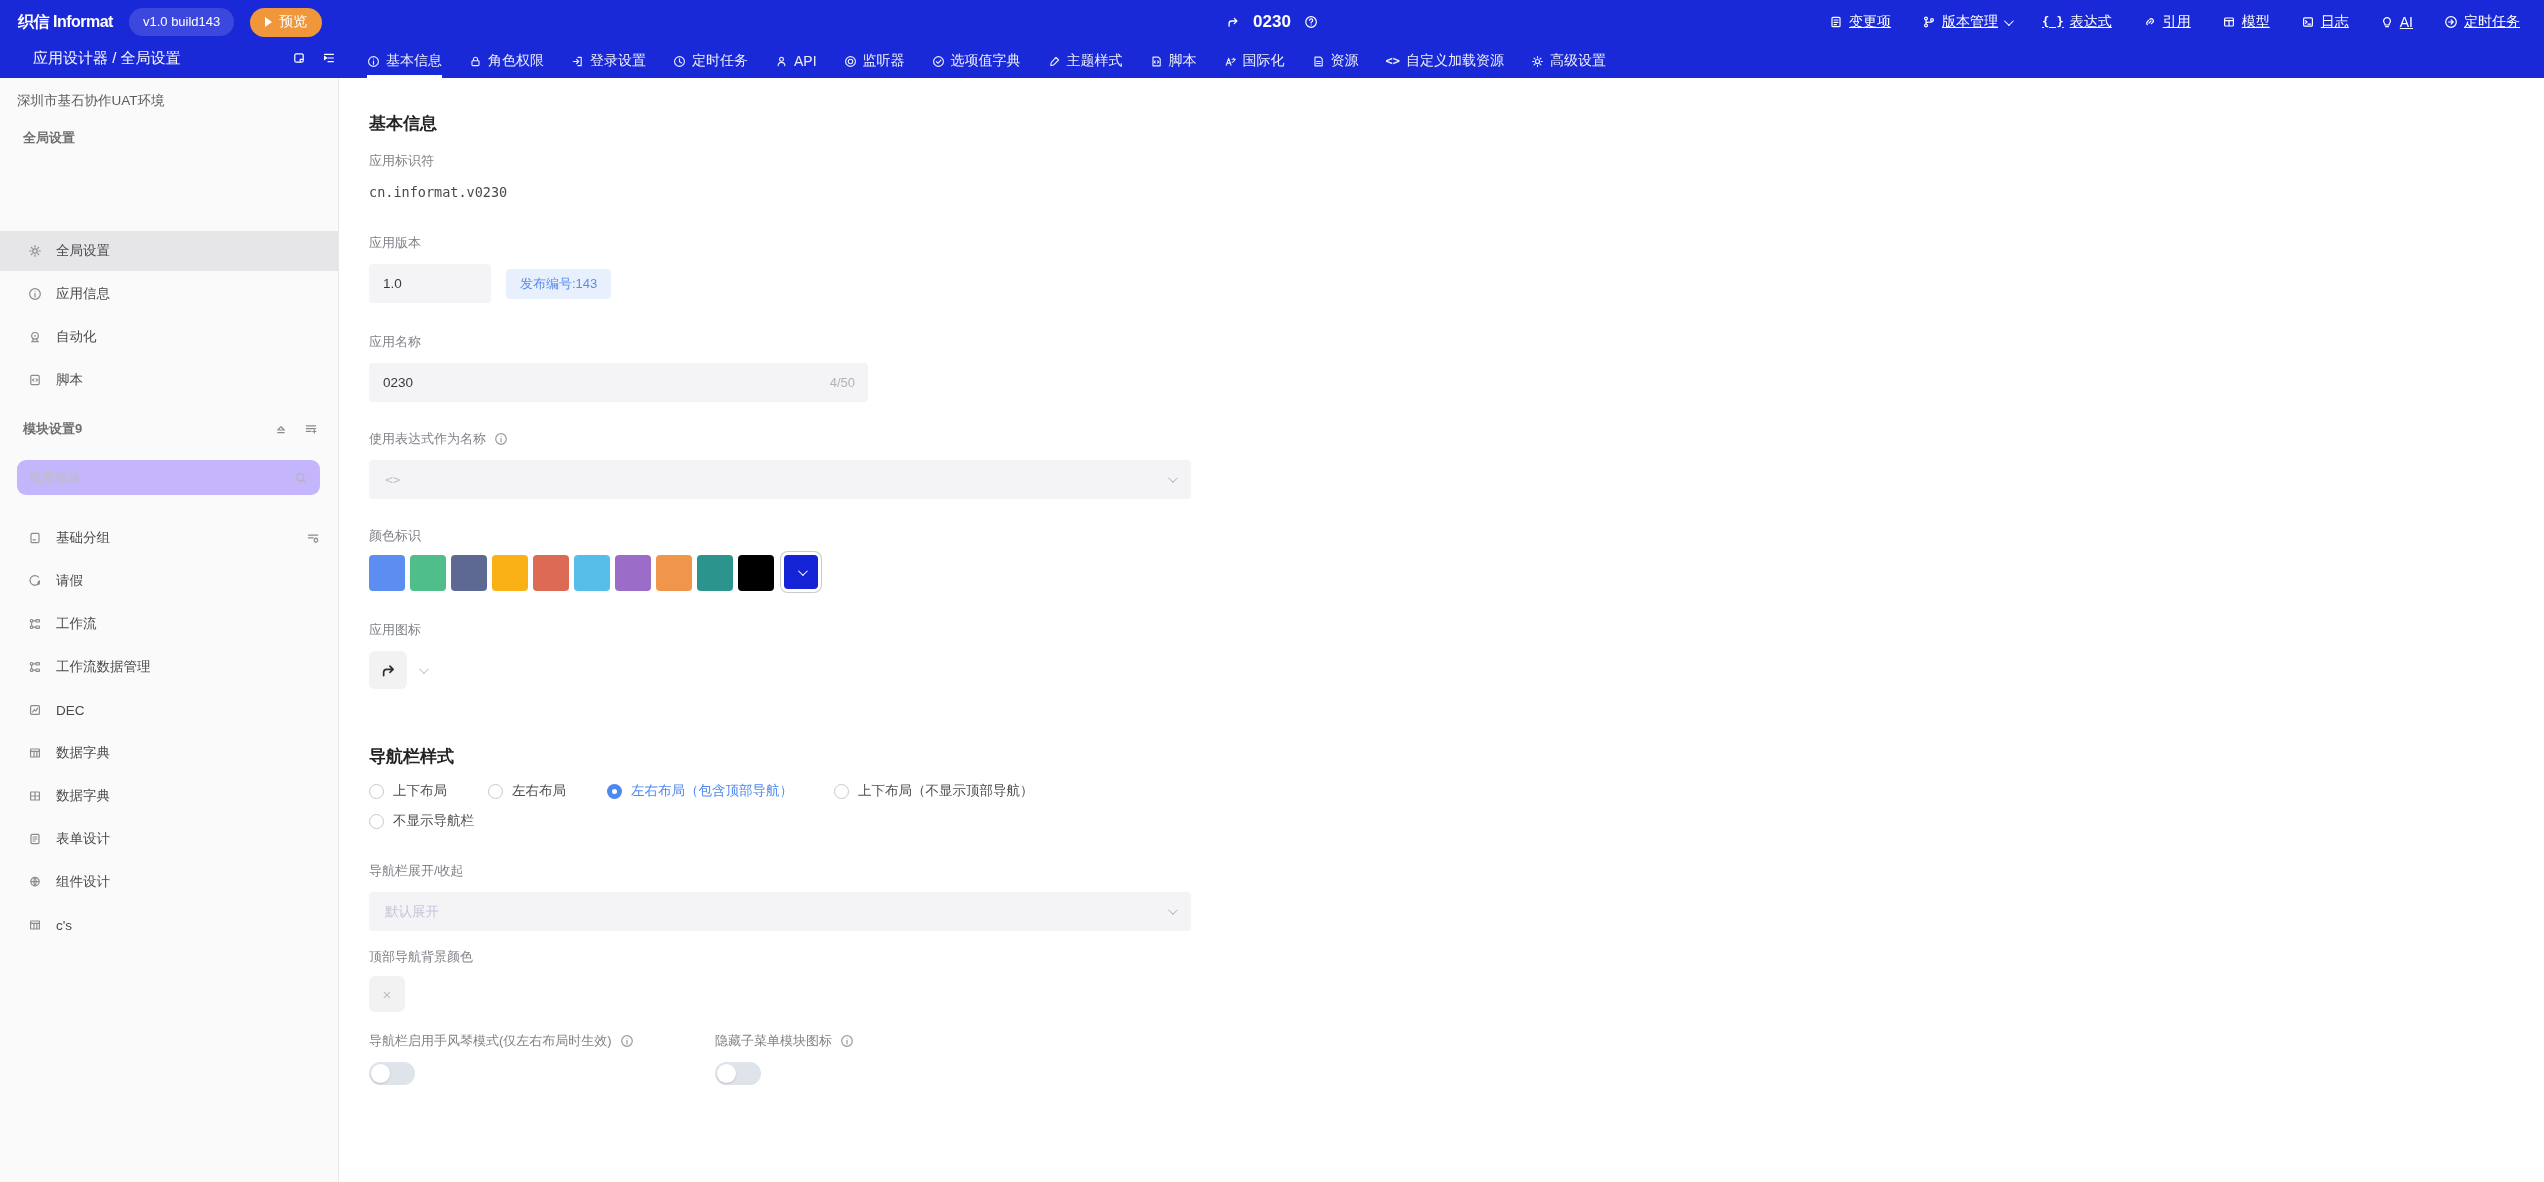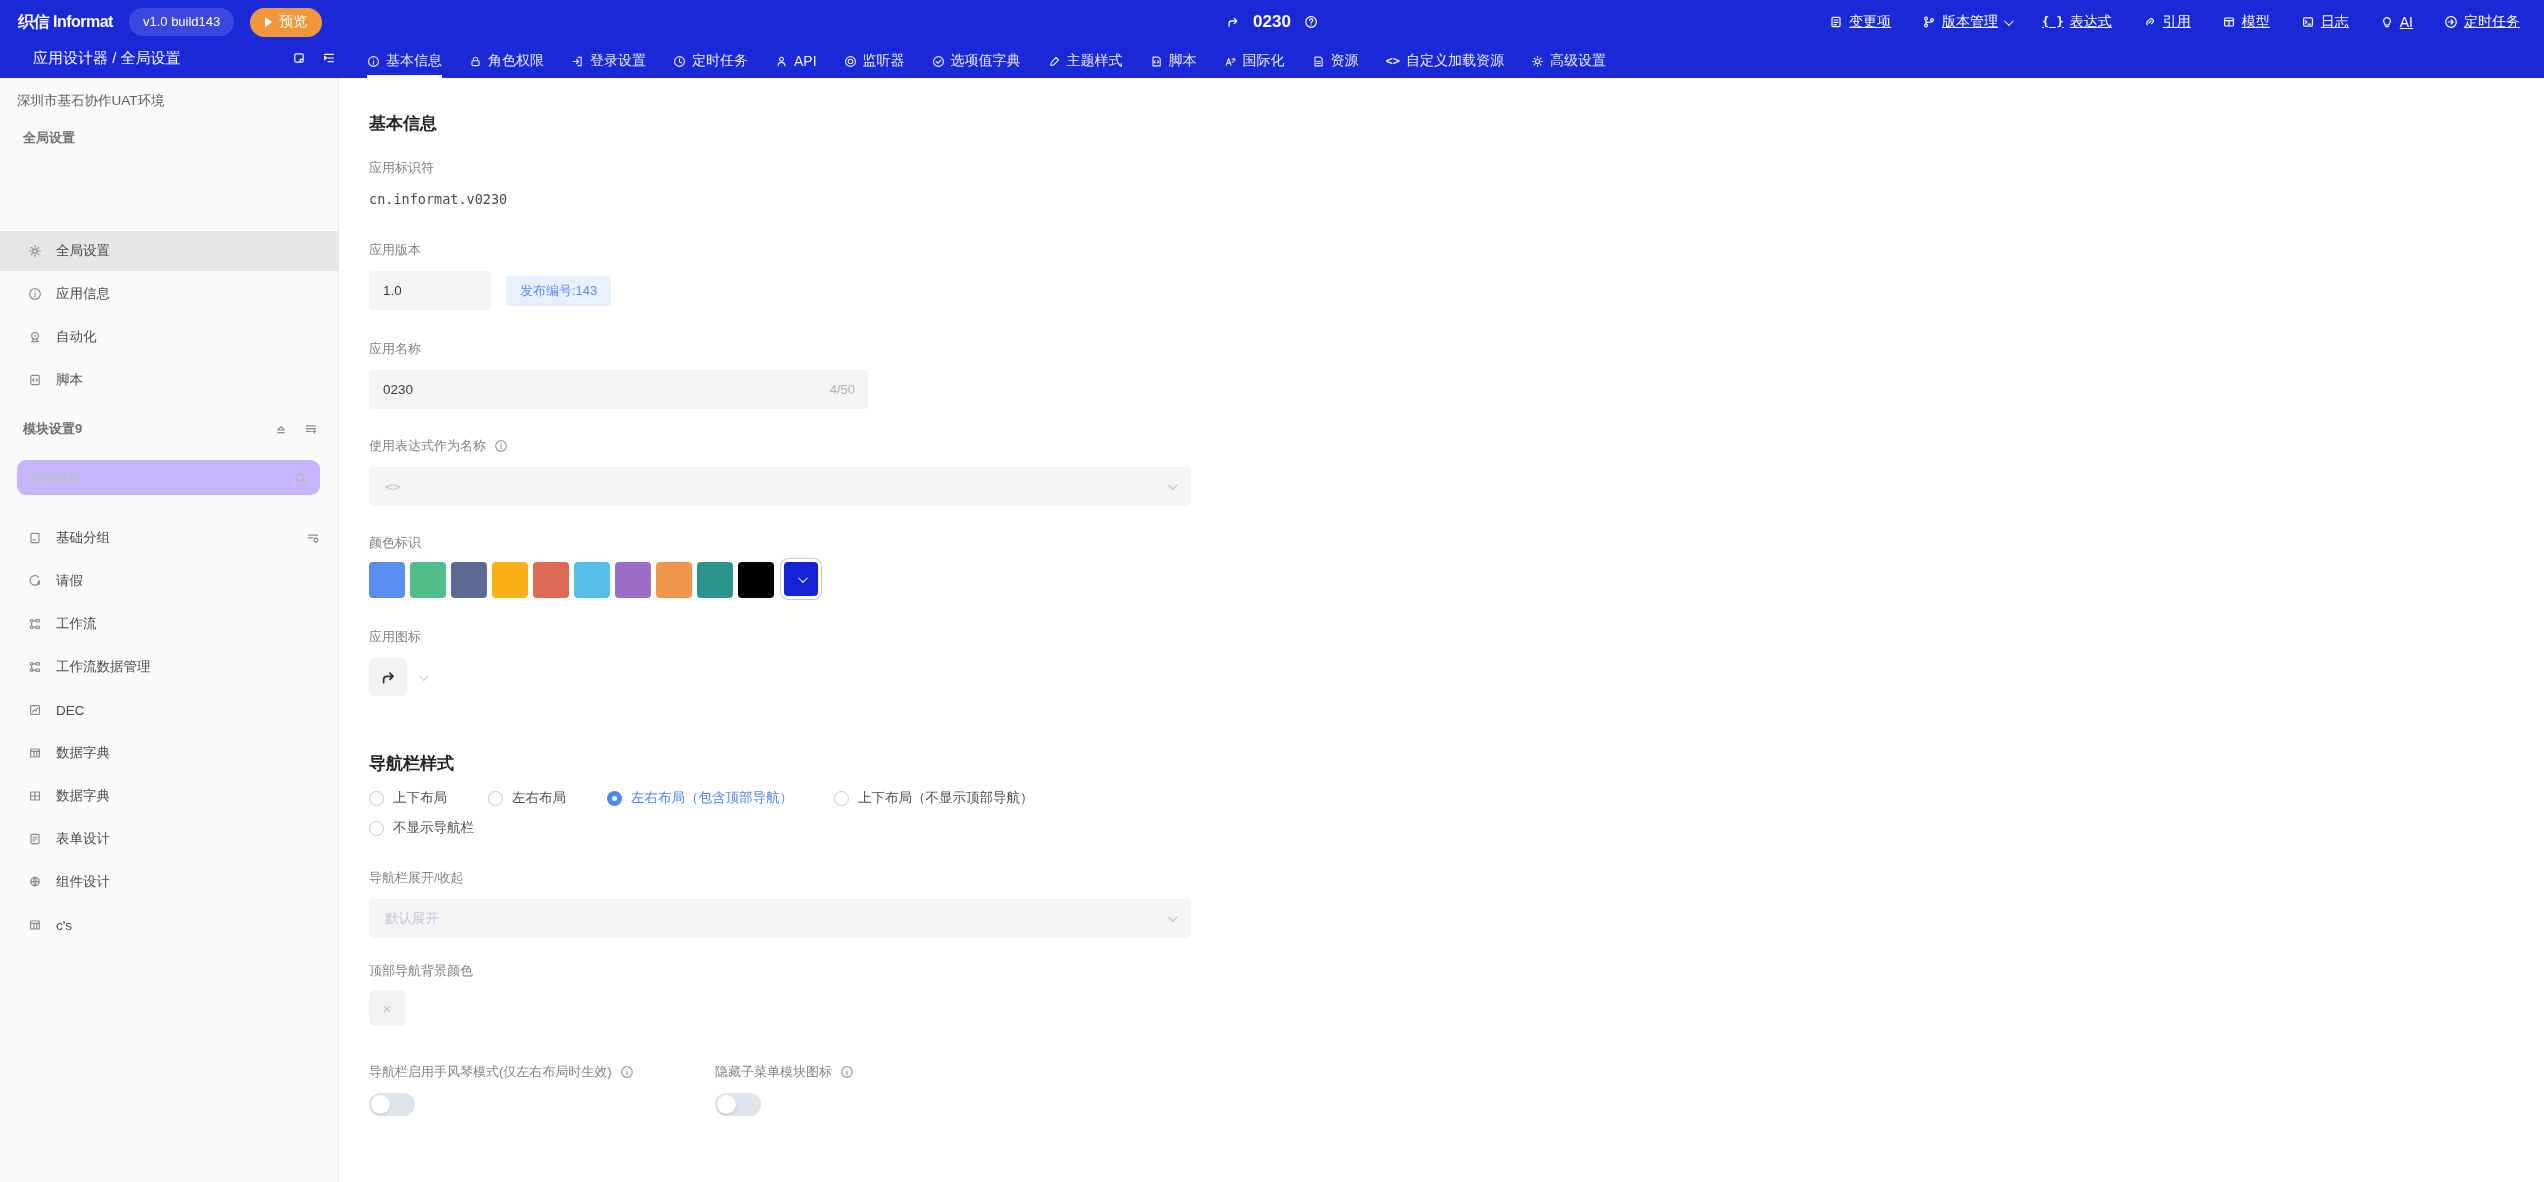--- a/index.html
+++ b/index.html
@@ -99,23 +99,23 @@
     align-items:center; justify-content:center; color:#bdbdc3; font-size:15px; cursor:pointer; }
   .toggle-labels { display:flex; }
   .toggle-labels .flabel:first-child { width:346px; }
   .toggles { display:flex; }
   .toggles .tg-cell { width:346px; }
   .toggle { width:46px; height:23px; border-radius:12px; background:#dfe3ea; position:relative; cursor:pointer; }
   .toggle .knob { position:absolute; left:2px; top:2px; width:19px; height:19px; border-radius:50%;
     background:#fff; box-shadow:0 1px 2px rgba(0,0,0,0.15); }
 
   
-  .mt24{margin-top:24px} .mt12{margin-top:12px} .mt14{margin-top:14px} .mt10{margin-top:10px}
+  .mt24{margin-top:17px} .mt12{margin-top:12px} .mt14{margin-top:14px} .mt10{margin-top:10px}
   .mt26{margin-top:26px} .mt28{margin-top:28px} .mt30{margin-top:30px} .mt32{margin-top:32px}
-  .mt34{margin-top:34px} .mt36{margin-top:37px} .mt56{margin-top:56px}
+  .mt34{margin-top:34px} .mt36{margin-top:20px} .mt56{margin-top:56px}
 </style>
 </head>
 <body>
 
 <div class="app">
 
   <header class="topbar">
     <div class="row1">
       <div class="brand">
         <div class="logo">织信 Informat</div>

